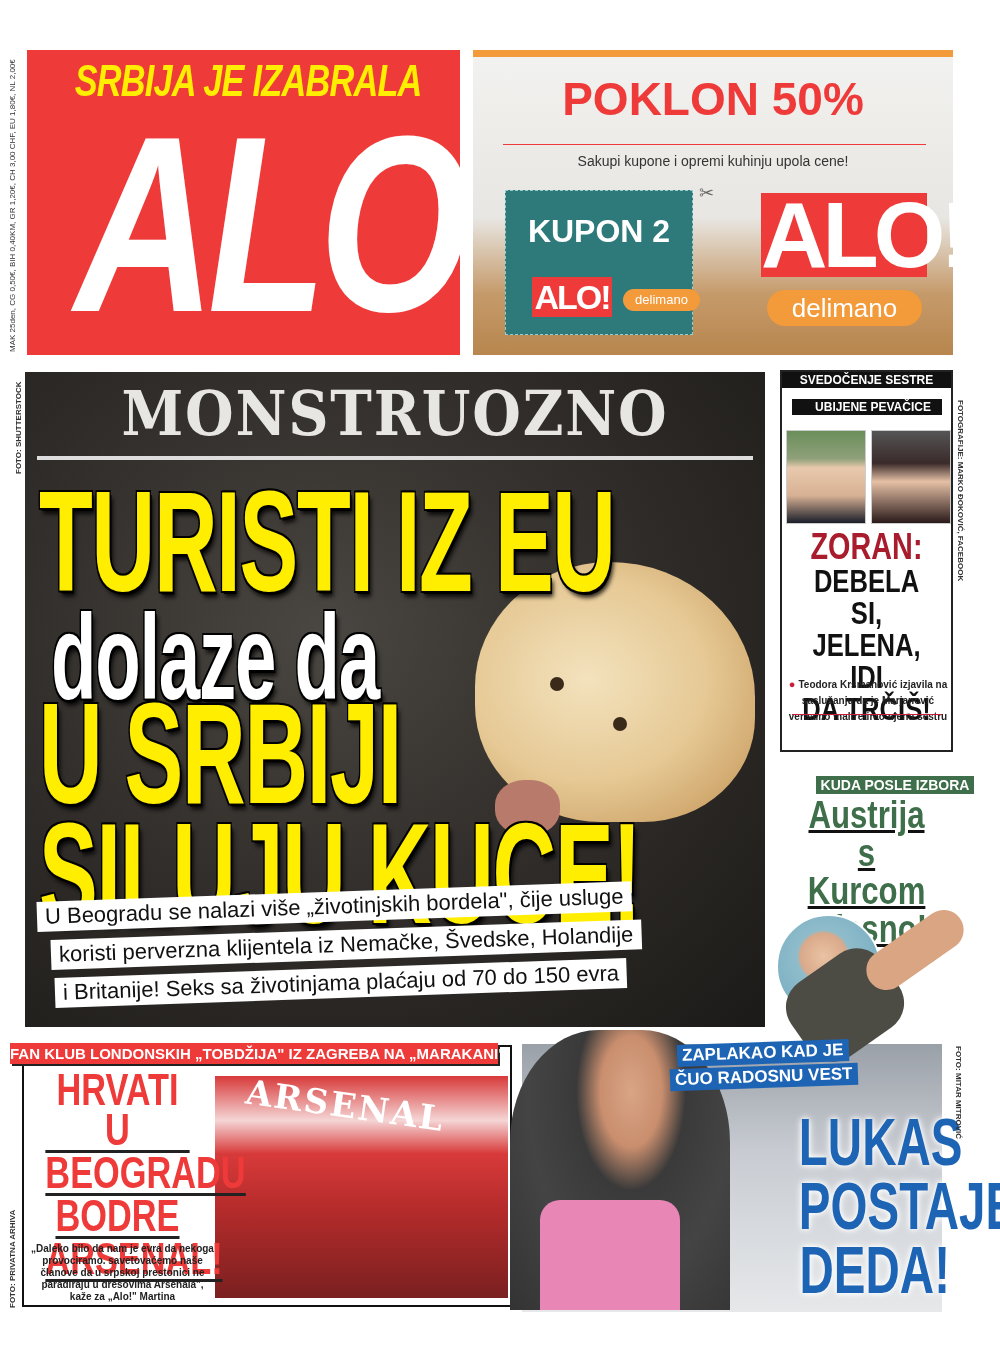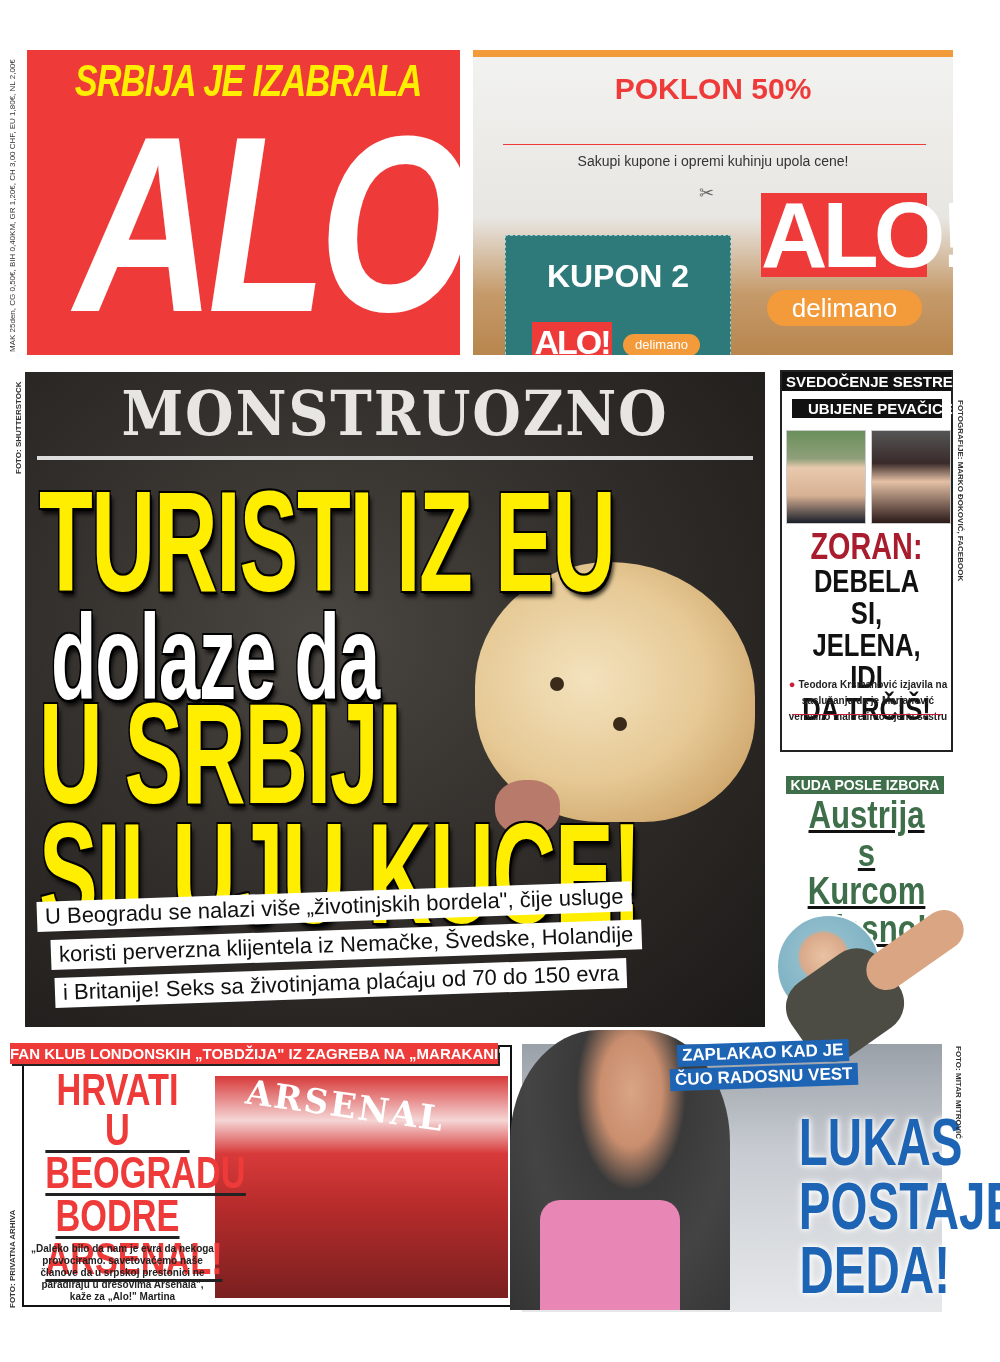--- a/index.html
+++ b/index.html
@@ -13,25 +13,25 @@
   #masthead { left: 27px; top: 50px; width: 433px; height: 305px; background: #ee3b3a; font-style: italic; }
   #tagline { left: 0; top: 6px; width: 100%; text-align: center; color: #ffee00; font-size: 44px; font-weight: 700; transform: scaleX(0.78); transform-origin: center; letter-spacing: -1px; white-space: nowrap; }
   #logo { left: 0; top: 60px; width: 100%; text-align: center; color: #fff; font-size: 250px; line-height: 230px; font-weight: 700; transform: scaleX(0.78); transform-origin: center; letter-spacing: -10px; white-space: nowrap; }
   #dateline { left: 0; top: 283px; width: 100%; text-align: center; color: #fff; font-size: 13px; font-weight: 700; white-space: nowrap; }
   #dateline .sq { display: inline-block; width: 9px; height: 9px; background: #fff; margin: 0 4px; vertical-align: 0; }
   #dateline .price { color: #ffee00; }
 
   
   #ad { left: 473px; top: 50px; width: 480px; height: 305px; background: linear-gradient(#f2f2f0 0%, #e8e6e2 55%, #c59a6a 80%, #b8864e 100%); overflow: hidden; }
   #ad-topbar { left: 0; top: 0; width: 100%; height: 7px; background: #f39a3a; }
-  #ad-title { left: 0; top: 22px; width: 100%; text-align: center; color: #ee3b3a; font-size: 30px; font-weight: 700; }
+  #ad-title { left: 0; top: 22px; width: 100%; text-align: center; color: #ee3b3a; font-size: 46px; font-weight: 700; }
   #ad-sub { left: 0; top: 66px; width: 100%; text-align: center; color: #ee3b3a; font-size: 19px; font-weight: 700; }
   #ad-rule { left: 30px; top: 94px; width: 423px; height: 1px; background: #ee3b3a; }
   #ad-desc { left: 0; top: 103px; width: 100%; text-align: center; color: #333; font-size: 14px; }
-  #coupon { left: 32px; top: 140px; width: 226px; height: 145px; background: #2e7a7a; border: 1px dashed #9cc; margin-top: 45px; }
+  #coupon { left: 32px; top: 140px; width: 188px; height: 145px; background: #2e7a7a; border: 1px dashed #9cc; }
   #coupon-label { left: 0; top: 22px; width: 100%; text-align: center; color: #fff; font-size: 32px; font-weight: 700; }
   #coupon-logo { left: 26px; top: 86px; width: 80px; height: 40px; background: #ee3b3a; color: #fff; font-size: 34px; font-weight: 700; text-align: center; line-height: 40px; letter-spacing: -2px; }
   #coupon-brand { left: 117px; top: 98px; width: 77px; height: 22px; background: #f39a3a; color: #fff; font-size: 13px; text-align: center; line-height: 22px; border-radius: 11px; }
   #scissors { left: 226px; top: 132px; color: #666; font-size: 18px; }
   #ad-logo { left: 288px; top: 143px; width: 166px; height: 84px; background: #ee3b3a; color: #fff; font-size: 92px; font-weight: 700; text-align: center; line-height: 84px; letter-spacing: -5px; }
   #ad-brand { left: 294px; top: 240px; width: 155px; height: 36px; background: #f39a3a; color: #fff; font-size: 26px; text-align: center; line-height: 36px; border-radius: 18px; }
 
   
   #main { left: 25px; top: 372px; width: 740px; height: 655px; background: radial-gradient(ellipse at 40% 40%, #4a4641 0%, #2e2b28 55%, #1c1a18 100%); overflow: hidden; }
   #kicker { left: 0; top: 5px; width: 100%; text-align: center; color: #e8e6e2; font-family: "DejaVu Serif", serif; font-size: 62px; font-weight: 700; letter-spacing: 2px; transform: scaleX(0.9); }
@@ -45,35 +45,35 @@
   #dog-eye1 { left: 525px; top: 305px; width: 14px; height: 14px; border-radius: 50%; background: #3a2a1a; }
   #dog-eye2 { left: 588px; top: 345px; width: 14px; height: 14px; border-radius: 50%; background: #3a2a1a; }
   #dog-nose { left: 470px; top: 408px; width: 65px; height: 55px; border-radius: 45%; background: #b87a6a; }
   .deck { position: absolute; background: #fff; color: #111; font-size: 22px; padding: 2px 8px; white-space: nowrap; transform-origin: left center; }
   #deck1 { left: 12px; top: 530px; transform: rotate(-2deg); }
   #deck2 { left: 26px; top: 568px; transform: rotate(-2deg); }
   #deck3 { left: 30px; top: 606px; transform: rotate(-2deg); }
 
   
   #rbox { left: 780px; top: 370px; width: 173px; height: 382px; border: 2px solid #222; background: #fff; }
-  .blkhead { position: absolute; background: #111; color: #fff; font-weight: 700; font-size: 15px; text-align: center; padding: 1px 4px; white-space: nowrap; }
+  .blkhead { position: absolute; background: #111; color: #fff; font-weight: 700; font-size: 12px; text-align: center; padding: 1px 4px; white-space: nowrap; }
   #rb-h1 { left: 0; top: 0; width: 169px; }
   #rb-h2 { left: 10px; top: 27px; width: 150px; padding-left: 16px; }
   .photo { position: absolute; border: 1px solid #ccc; }
   #ph-zoran { left: 4px; top: 58px; width: 80px; height: 94px; background: linear-gradient(180deg, #6a8f5a 0%, #8fa07a 30%, #e8c9ad 40%, #d8b194 70%, #1a1f2a 100%); }
   #ph-jelena { left: 89px; top: 58px; width: 80px; height: 94px; background: linear-gradient(180deg, #555 0%, #3a2a2a 35%, #e5c0a5 55%, #2a1a1a 100%); }
   #rb-name { left: 0; top: 154px; width: 100%; text-align: center; color: #a81c2d; font-size: 36px; font-weight: 700; transform: scaleX(0.8); }
   #rb-quote { left: 0; top: 193px; width: 100%; text-align: center; color: #111; font-size: 32px; line-height: 32px; font-weight: 700; transform: scaleX(0.8); }
   .bullet { position: absolute; left: 6px; width: 160px; font-size: 10px; line-height: 16px; font-weight: 700; color: #222; text-align: center; }
   .bullet .dot { color: #c81e3a; font-size: 11px; }
   #rb-b1 { top: 304px; }
   #rb-div { left: 10px; top: 342px; width: 150px; height: 1px; background: #c81e3a; }
   #rb-b2 { top: 347px; }
 
-  #aus-tag { left: 786px; top: 776px; width: 158px; background: #3e6f4a; color: #fff; font-size: 14px; font-weight: 700; text-align: center; padding: 1px 0; }
+  #aus-tag { left: 816px; top: 776px; width: 158px; background: #3e6f4a; color: #fff; font-size: 14px; font-weight: 700; text-align: center; padding: 1px 0; }
   #aus-hl { left: 780px; top: 796px; width: 173px; text-align: center; color: #3e6f4a; font-size: 38px; line-height: 38px; font-weight: 700; transform: scaleX(0.82); text-decoration: underline; text-decoration-color: #111; }
   #kurz { left: 776px; top: 914px; width: 105px; height: 105px; border-radius: 50%; background: radial-gradient(circle at 45% 40%, #e9c3a3 0%, #d9a98a 28%, #8fbccb 32%, #6ea8bd 100%); border: 2px solid #fff; }
 
   
   #arsbox { left: 22px; top: 1045px; width: 490px; height: 262px; border: 2px solid #111; background: #fff; }
   #ars-tag { left: 10px; top: 1043px; width: 488px; background: #ee3b3a; color: #fff; font-size: 15px; font-weight: 700; text-align: center; padding: 2px 0; box-shadow: 2px 2px 0 #222; white-space: nowrap; }
   #ars-hl { left: 25px; top: 1070px; width: 185px; text-align: center; color: #ee3b3a; font-size: 44px; line-height: 40px; font-weight: 700; transform: scaleX(0.78); transform-origin: center top; }
   #ars-hl div { border-bottom: 3px solid #222; display: inline-block; }
   #ars-quote { left: 30px; top: 1243px; width: 185px; text-align: center; color: #222; font-size: 10px; line-height: 12px; font-weight: 700; }
   #ars-photo { left: 215px; top: 1076px; width: 293px; height: 222px; background: linear-gradient(180deg, #d83a3a 0%, #f5d5d5 20%, #d83a3a 35%, #b52b2b 60%, #7a2020 100%); overflow: hidden; }

